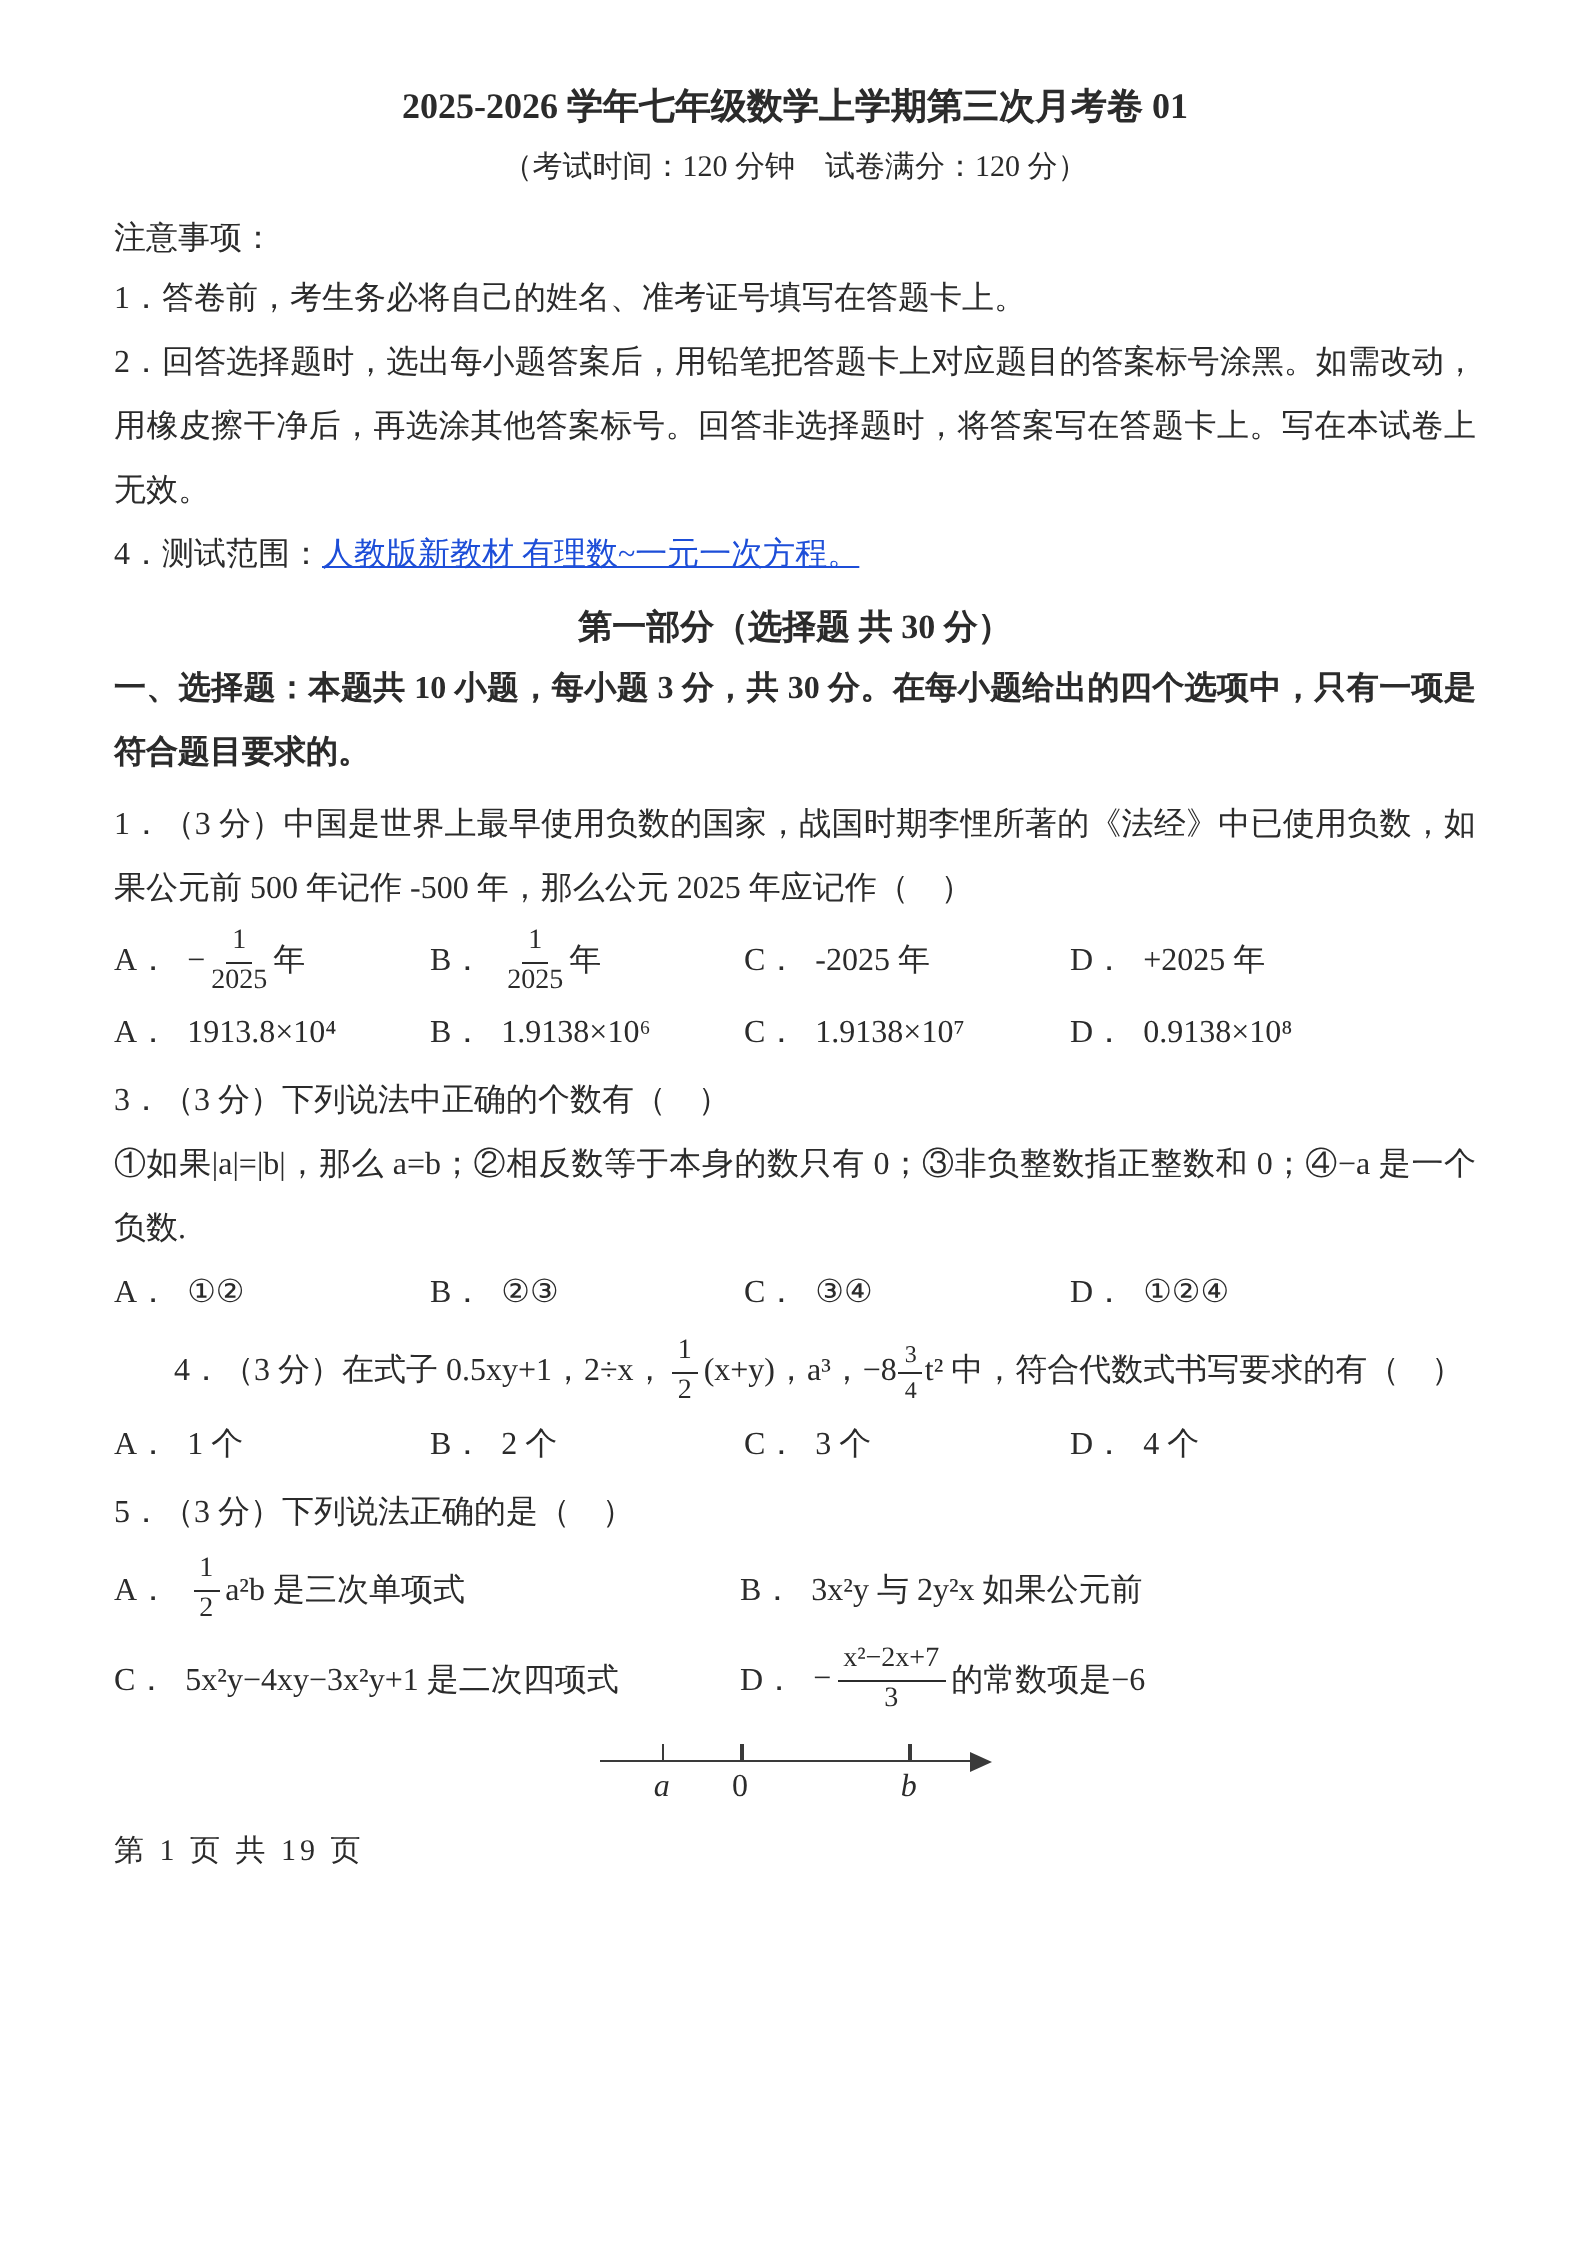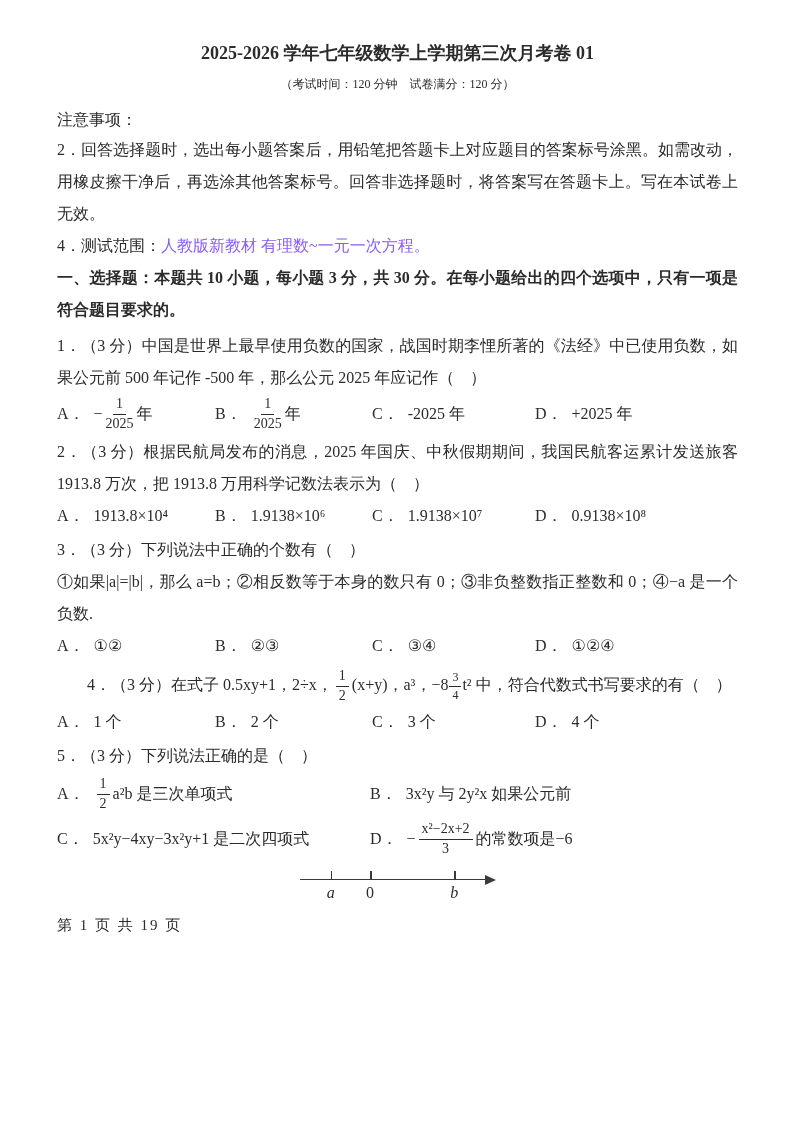--- a/index.html
+++ b/index.html
@@ -11,21 +11,21 @@
     background:#ffffff;
     color:#2b2b2b;
     font-family:"Liberation Serif","DejaVu Serif",serif;
     font-size:16px;
     overflow:hidden;
   }
   p { margin:0; }
   .para { line-height:32px; text-align:justify; }
   .bold { font-weight:bold; }
   .title { font-size:18px; font-weight:bold; line-height:26px; text-align:center; }
-  .subtitle { font-size:12px; line-height:25px; text-align:center; margin-top:6px; }
+  .subtitle { font-size:15px; line-height:25px; text-align:center; margin-top:6px; }
   .notice-heading { font-weight:normal; line-height:29px; margin-top:8px; }
   .section-heading { font-size:17px; font-weight:bold; line-height:31px; text-align:center; margin-top:4px; }
   .mt { margin-top:4px; }
   .mt2 { margin-top:2px; }
   .red { }
   .opts4 { display:grid; grid-template-columns:158px 157px 163px 1fr; align-items:center; line-height:32px; }
   .opts4.tall { min-height:40px; }
   .opts2 { display:grid; grid-template-columns:313px 1fr; align-items:center; }
   .row-ab { min-height:44px; }
   .row-cd { min-height:46px; }
@@ -48,23 +48,25 @@
 </style>
 </head>
 <body>
 
 <div class="page">
 
   <p class="title">2025-2026 学年七年级数学上学期第三次月考卷 01</p>
   <p class="subtitle">（考试时间：120 分钟　试卷满分：120 分）</p>
 
   <p class="notice-heading">注意事项：</p>
+  <p class="para">1．答卷前，考生务必将自己的姓名、准考证号填写在答题卡上。</p>
   <p class="para">2．回答选择题时，选出每小题答案后，用铅笔把答题卡上对应题目的答案标号涂黑。如需改动，用橡皮擦干净后，再选涂其他答案标号。回答非选择题时，将答案写在答题卡上。写在本试卷上无效。</p>
-  <p class="para"><span>4．测试范围：</span><span class="red" style="color: #8b5cf6;">人教版新教材 有理数~一元一次方程。</span></p>
-
+  <p class="para"><span>4．测试范围：</span><span class="red" style="color: #1d4ed8; text-decoration: underline;">人教版新教材 有理数~一元一次方程。</span></p>
+
+  <p class="section-heading">第一部分（选择题 共 30 分）</p>
   <p class="para bold">一、选择题：本题共 10 小题，每小题 3 分，共 30 分。在每小题给出的四个选项中，只有一项是符合题目要求的。</p>
 
   <p class="para mt">1．（3 分）中国是世界上最早使用负数的国家，战国时期李悝所著的《法经》中已使用负数，如果公元前 500 年记作 -500 年，那么公元 2025 年应记作（　）</p>
   <div class="opts4 tall">
     <span class="opt">
       <span class="lbl">A．</span>
       <span>−</span>
       <span class="frac">
           <span class="fnum">1</span>
           <span class="fden">2025</span>
@@ -82,21 +84,20 @@
     <span class="opt">
       <span class="lbl">C．</span>
       <span>-2025 年</span>
     </span>
     <span class="opt">
       <span class="lbl">D．</span>
       <span>+2025 年</span>
     </span>
   </div>
 
-  <p class="para mt2">2．（3 分）根据民航局发布的消息，2025 年国庆、中秋假期期间，我国民航客运累计发送旅客 1913.8 万次，把 1913.8 万用科学记数法表示为（　）</p>
   <div class="opts4">
     <span class="opt">
         <span class="lbl">A．</span>
         <span>1913.8×10⁴</span>
       </span>
     <span class="opt">
         <span class="lbl">B．</span>
         <span>1.9138×10⁶</span>
       </span>
     <span class="opt">
@@ -175,21 +176,21 @@
   </div>
   <div class="opts2 row-cd">
     <span class="opt">
       <span class="lbl">C．</span>
       <span>5x²y−4xy−3x²y+1 是二次四项式</span>
     </span>
     <span class="opt">
       <span class="lbl">D．</span>
       <span>−</span>
       <span class="frac">
-          <span class="fnum">x²−2x+2</span>
+          <span class="fnum">x²−2x+7</span>
           <span class="fden">3</span>
         </span>
       <span>的常数项是−6</span>
     </span>
   </div>
 
   <div class="numberline-wrap">
     <div class="numberline">
       <div class="nl-line"></div>
       <div class="nl-arrow"></div>

